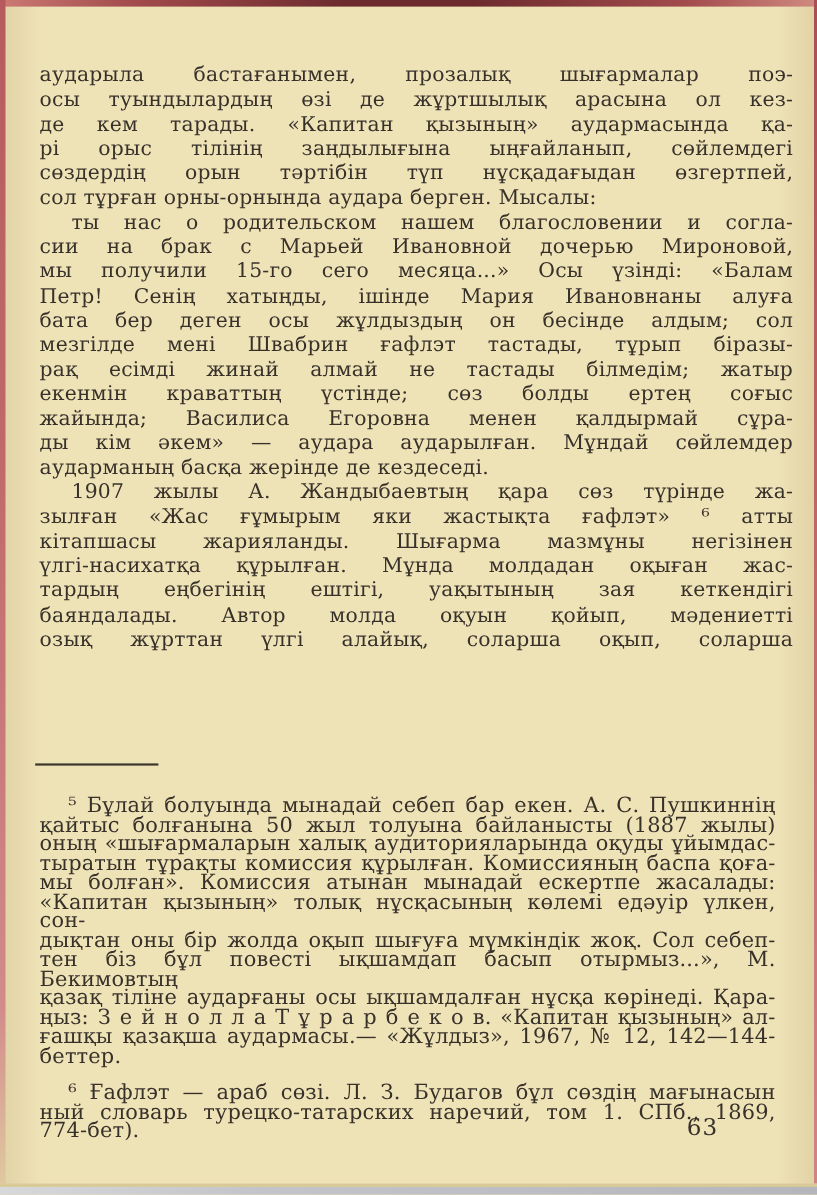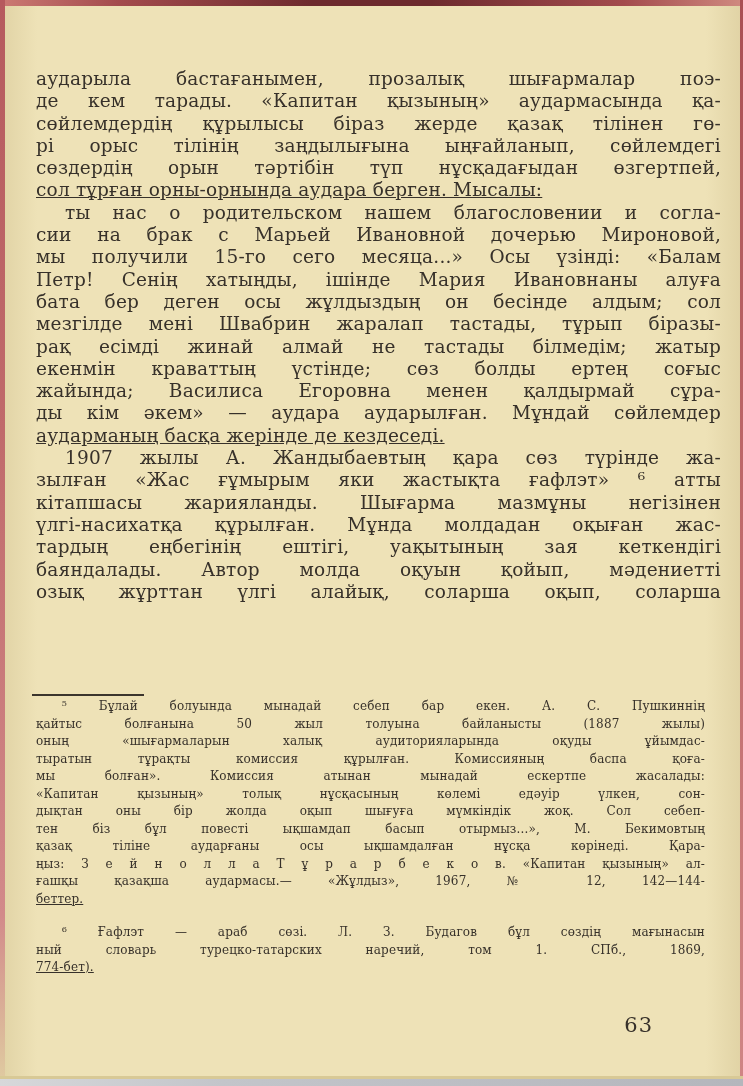--- a/index.html
+++ b/index.html
@@ -45,38 +45,37 @@
   .edge-bottom{
     left:0;right:0;bottom:0;height:7px;
     background:linear-gradient(90deg,#d7d8da 0,var(--edge-bottom-gray) 30%,#b4b6bc 100%);
   }
   .body-text{
     position:absolute;
     left:36px;right:22px;top:58px;
     font-size:18.5px;
     line-height:22.3px;
     letter-spacing:0.2px;
-    margin-top:10px;
   }
   .line{
     text-align:justify;
     text-align-last:justify;
   }
-  .line.endline{text-align-last:left;text-decoration:underline;}
+  .line.endline{text-align-last:left;}
   .body-text .para.indent .line:first-child{text-indent:29px;}
   .fn-sep{
     position:absolute;
     left:32px;top:694px;
     width:112px;height:0;
     border-top:2px solid #3b352d;
   }
   .footnotes{
     position:absolute;
-    left:36px;right:38px;top:698px;
-    font-size:12px;
+    left:36px;right:38px;top:724px;
+    font-size:19px;
     line-height:17.5px;
     letter-spacing:0.15px;
   }
   .footnotes .para.indent .line:first-child{text-indent:26px;}
   .footnotes .para + .para{margin-top:16px;}
   .page-number{
     position:absolute;
     top:1013px;right:90px;
     font-size:21px;
     letter-spacing:1px;
@@ -88,33 +87,33 @@
 <div class="page">
   <div class="edge edge-top"></div>
   <div class="edge edge-left"></div>
   <div class="edge edge-right"></div>
   <div class="edge edge-bottom-tan"></div>
   <div class="edge edge-bottom"></div>
 
   <main class="body-text">
       <div class="para">
         <div class="line">аударыла бастағанымен, прозалық шығармалар поэ-</div>
+        <div class="line">осы туындылардың өзі де жұртшылық арасына ол кез-</div>
         <div class="line">де кем тарады. «Капитан қызының» аудармасында қа-</div>
-        <div class="line">сөйлемдердің құрылысы біраз жерде қазақ тілінен гө-</div>
         <div class="line">рі орыс тілінің заңдылығына ыңғайланып, сөйлемдегі</div>
         <div class="line">сөздердің орын тәртібін түп нұсқадағыдан өзгертпей,</div>
         <div class="line endline">сол тұрған орны-орнында аудара берген. Мысалы:</div>
       </div>
       <div class="para indent">
         <div class="line">ты нас о родительском нашем благословении и согла-</div>
         <div class="line">сии на брак с Марьей Ивановной дочерью Мироновой,</div>
         <div class="line">мы получили 15-го сего месяца...» Осы үзінді: «Балам</div>
         <div class="line">Петр! Сенің хатыңды, ішінде Мария Ивановнаны алуға</div>
         <div class="line">бата бер деген осы жұлдыздың он бесінде алдым; сол</div>
-        <div class="line">мезгілде мені Швабрин жаралап тастады, тұрып біразы-</div>
+        <div class="line">мезгілде мені Швабрин ғафлэт тастады, тұрып біразы-</div>
         <div class="line">рақ есімді жинай алмай не тастады білмедім; жатыр</div>
         <div class="line">екенмін краваттың үстінде; сөз болды ертең соғыс</div>
         <div class="line">жайында; Василиса Егоровна менен қалдырмай сұра-</div>
         <div class="line">ды кім әкем» — аудара аударылған. Мұндай сөйлемдер</div>
         <div class="line endline">аударманың басқа жерінде де кездеседі.</div>
       </div>
       <div class="para indent">
         <div class="line">1907 жылы А. Жандыбаевтың қара сөз түрінде жа-</div>
         <div class="line">зылған «Жас ғұмырым яки жастықта ғафлэт» ⁶ атты</div>
         <div class="line">кітапшасы жарияланды. Шығарма мазмұны негізінен</div>

